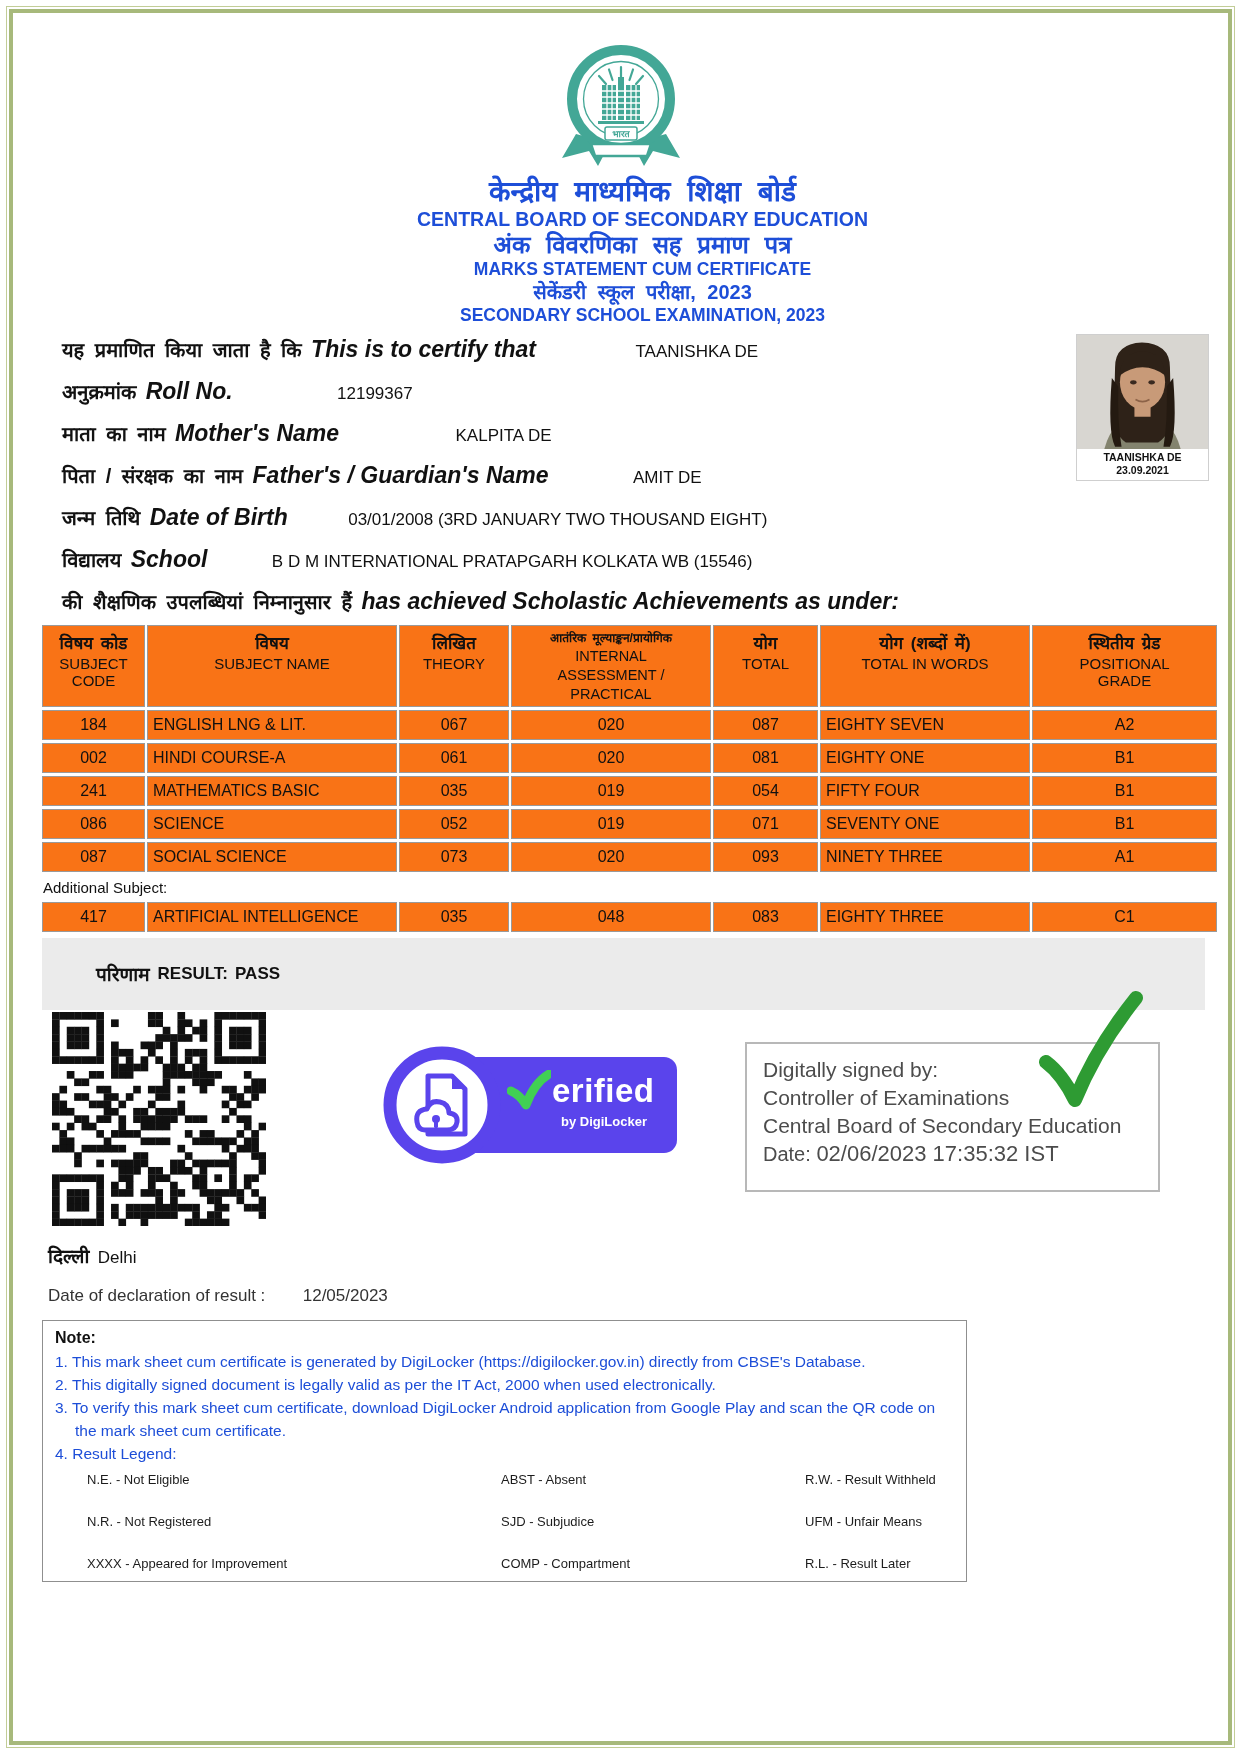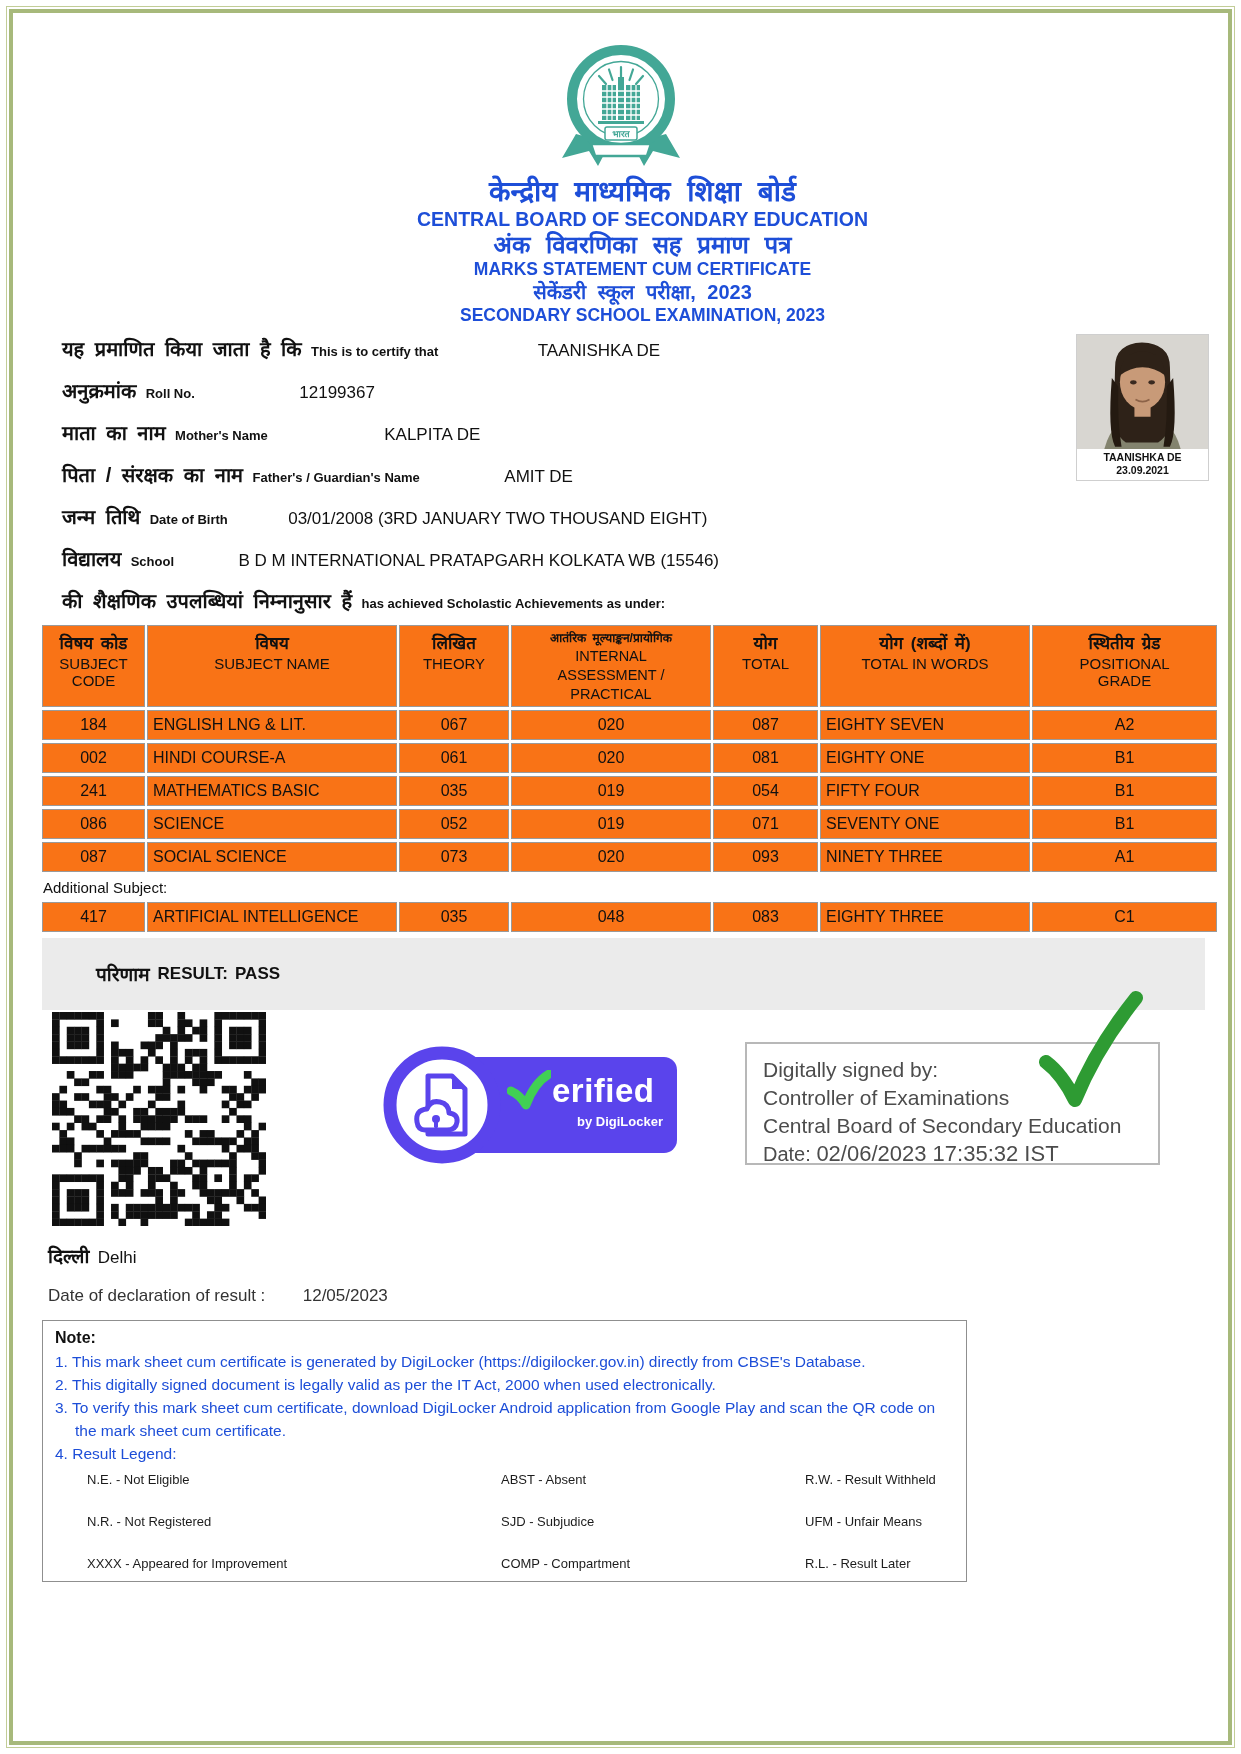--- a/index.html
+++ b/index.html
@@ -16,21 +16,21 @@
   .t-en-main{font-size:19.5px;font-weight:700;line-height:24px;}
   .t-hi-sub{font-size:24px;font-weight:700;word-spacing:9px;line-height:27px;}
   .t-en-sub{font-size:17.5px;font-weight:600;line-height:22px;}
   .t-hi-exam{font-size:20px;font-weight:700;word-spacing:6px;line-height:24px;}
   .t-en-exam{font-size:17.5px;font-weight:700;line-height:23px;}
 
   
   .student{position:absolute;left:62px;top:336px;width:960px;}
   .srow{margin-bottom:13px;line-height:26px;white-space:nowrap;}
   .srow .hi{font-weight:700;font-size:20px;word-spacing:5px;}
-  .srow .en{font-weight:700;font-size:13px;margin-left:5px;}
+  .srow .en{font-weight:700;font-size:23px;margin-left:5px;font-style:italic;}
   .srow .val{font-weight:400;font-size:17px;}
   .g95{margin-left:95px;} .g100{margin-left:100px;} .g72{margin-left:112px;}
   .g80{margin-left:80px;} .g56{margin-left:56px;} .g60{margin-left:60px;}
 
   
   .photo{position:absolute;left:1076px;top:334px;width:133px;height:147px;border:1px solid #cfcfcf;
          background:#fff;display:flex;flex-direction:column;box-sizing:border-box;}
   .photo svg{flex:1;width:100%;display:block;}
   .photo-cap{font-size:10.5px;font-weight:700;text-align:center;line-height:13px;padding:2px 0 3px;}
 
@@ -54,22 +54,22 @@
   .result-strip .r-val{font-size:17px;font-weight:700;}
 
   
   .qr{position:absolute;left:52px;top:1012px;width:214px;height:214px;}
   .badge{position:absolute;left:383px;top:1046px;width:296px;height:118px;}
   .badge-rect{position:absolute;left:78px;top:11px;width:216px;height:96px;background:#5a44ec;border-radius:13px;}
   .badge-icon{position:absolute;left:0;top:0;}
   .badge-text{position:absolute;left:124px;top:24px;display:flex;align-items:center;}
   .badge-text svg{margin-right:1px;}
   .badge-word{color:#fff;font-size:33px;font-weight:700;letter-spacing:0.5px;}
-  .badge-by{position:absolute;left:194px;top:68px;color:#fff;font-size:13px;font-weight:700;}
-  .sigbox{position:absolute;left:745px;top:1042px;width:415px;height:123px;border:2px solid #b8b8b8;
+  .badge-by{position:absolute;left:178px;top:68px;color:#fff;font-size:13px;font-weight:700;}
+  .sigbox{position:absolute;left:745px;top:1042px;width:415px;height:150px;border:2px solid #b8b8b8;
           box-sizing:border-box;padding:12px 16px;color:#4c4c4c;}
   .sigline{font-size:21px;line-height:28px;white-space:nowrap;}
   .sigdate{font-size:20px;line-height:28px;}
   .sigdate .dval{font-size:22px;}
   .sig-check{position:absolute;left:1038px;top:988px;}
 
   .place{position:absolute;left:48px;top:1243px;}
   .place .hi{font-size:19px;font-weight:700;}
   .place .en{font-size:17px;margin-left:4px;}
   .decl{position:absolute;left:48px;top:1286px;font-size:17px;color:#333;}

